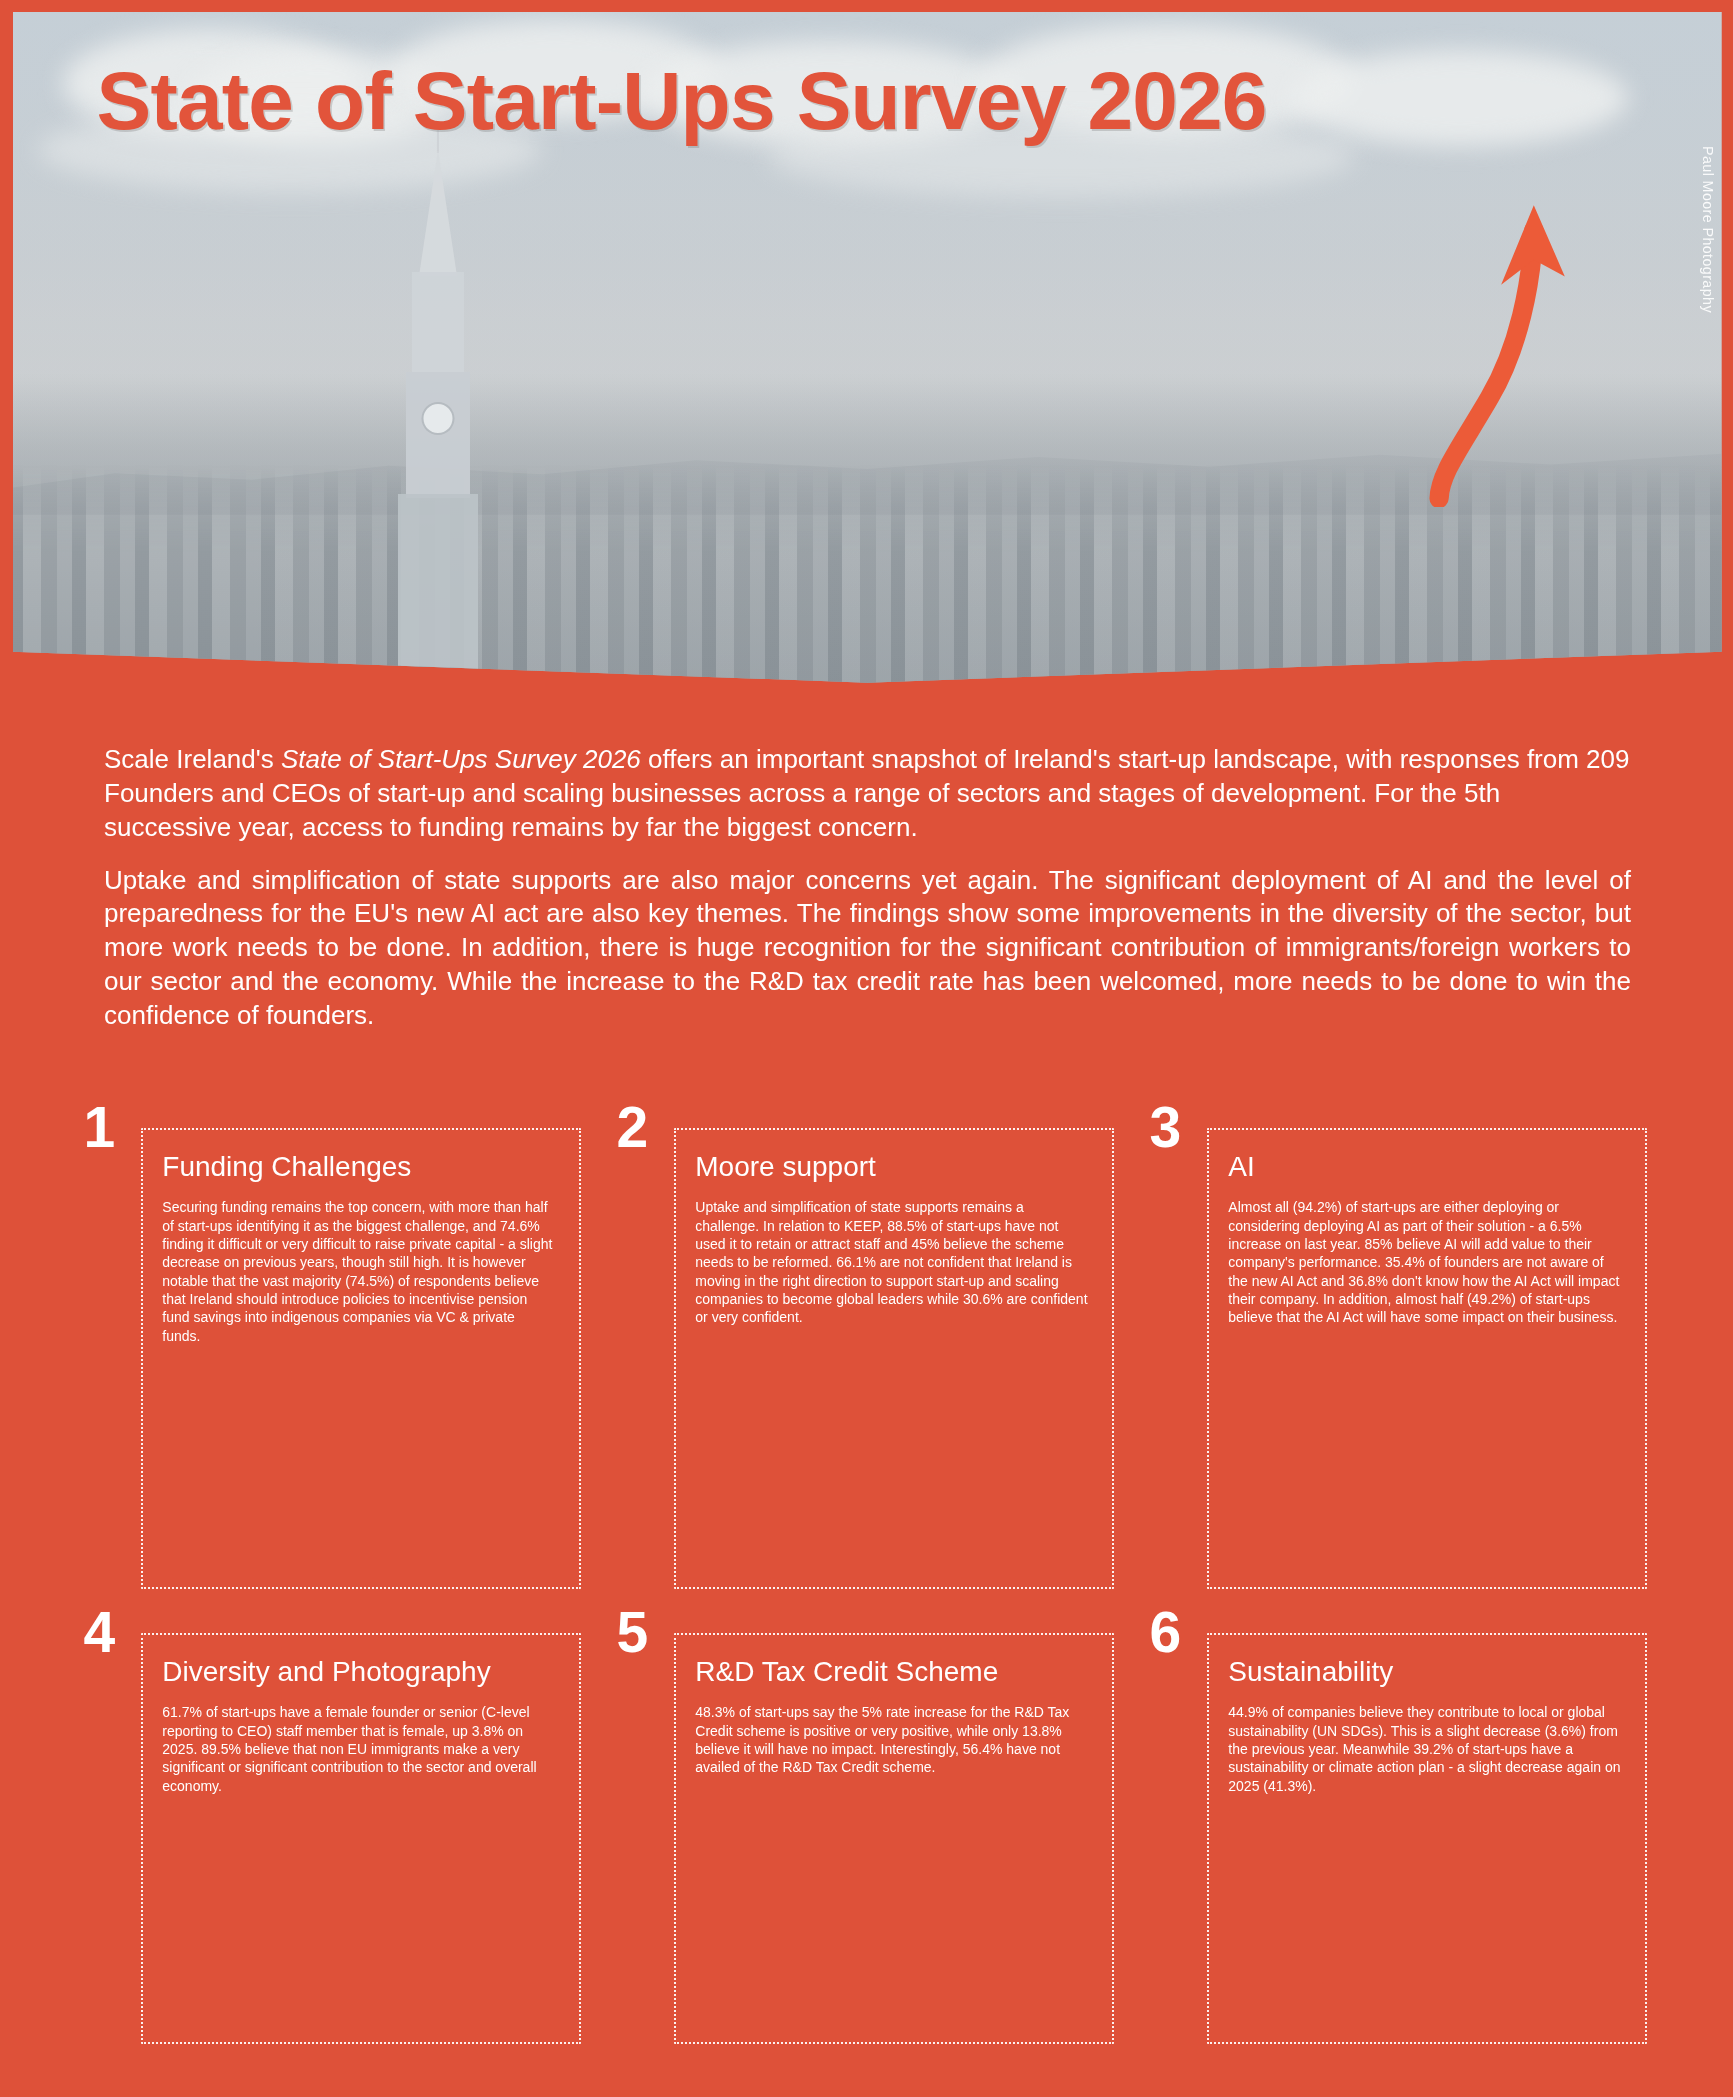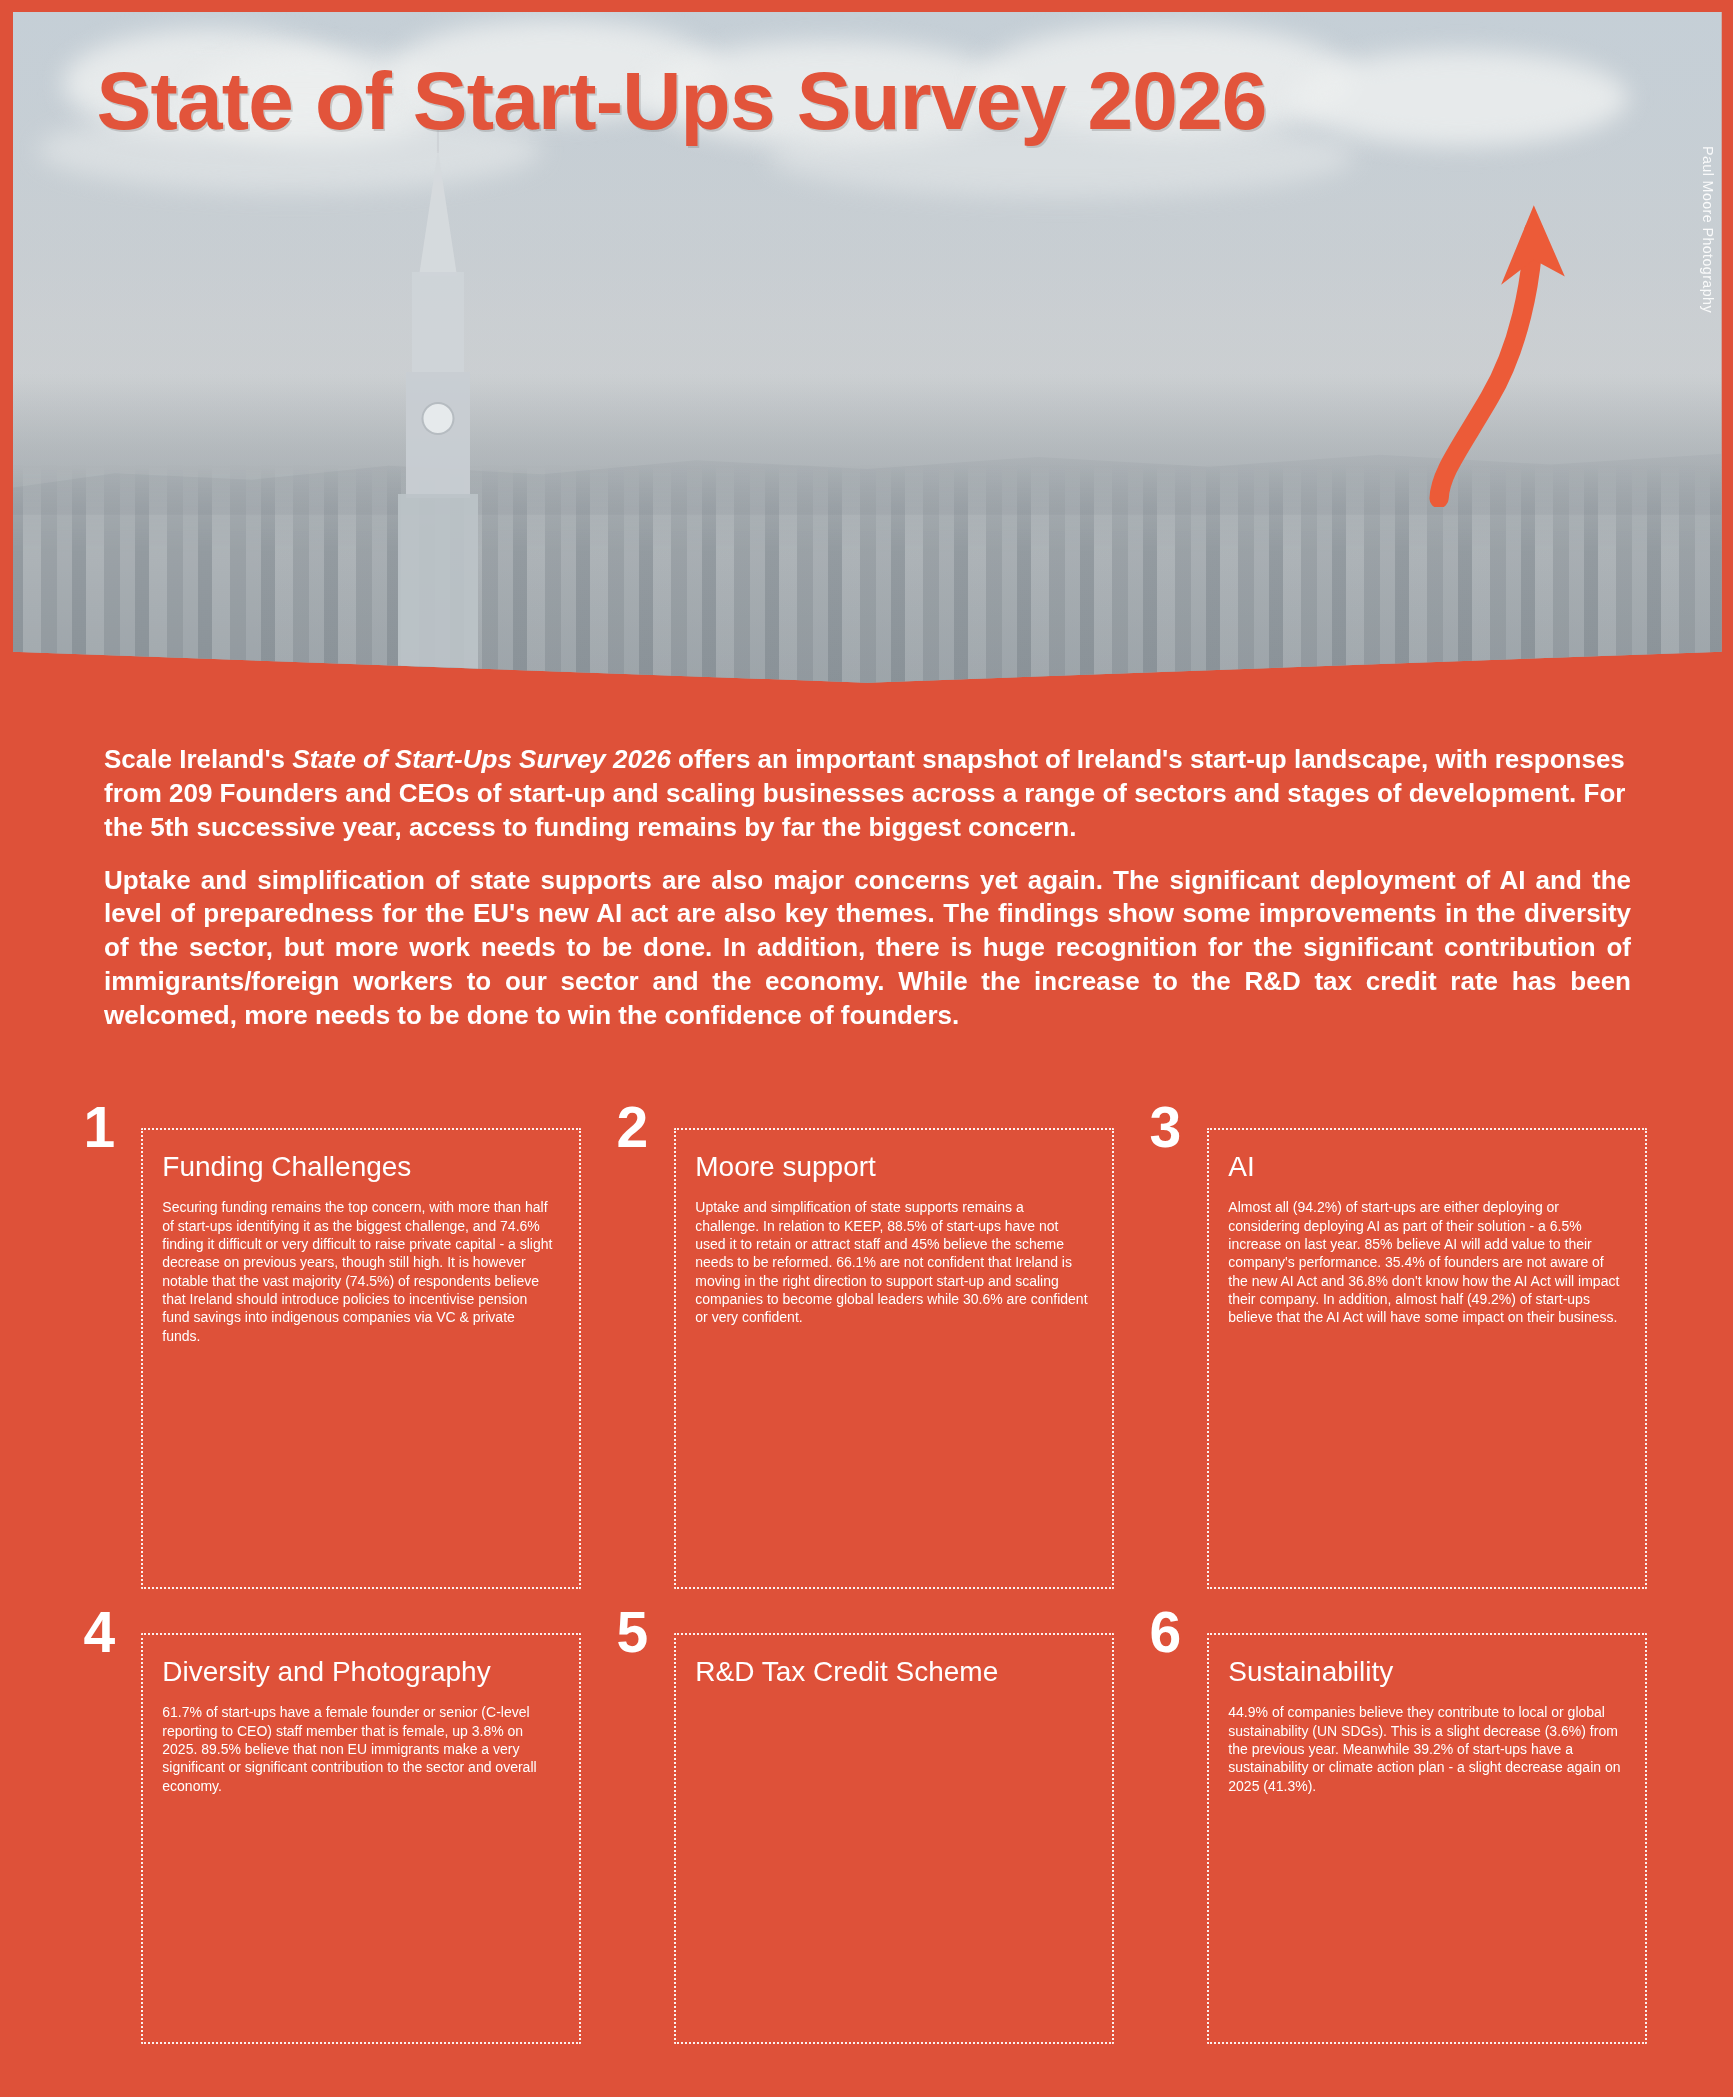--- a/index.html
+++ b/index.html
@@ -109,21 +109,21 @@
   .logo-text { font-size: 54px; font-weight: 700; color: #0D2623; letter-spacing: -1.3px; white-space:nowrap; }
   .logo-text .thin { font-weight: 300; }
   .arrow { position: absolute; left: 1380px; top: 168px; width: 176px; height: 327px; }
   .credit {
     position:absolute; right: 5.9px; top: 134px;
     writing-mode: vertical-rl;
     font-size: 14.3px; color: #FFFFFF; opacity: .9; letter-spacing: 0.4px;
   }
 
   
-  .intro { position:absolute; left: 104px; top: 743px; width: 1527px; font-weight: bold; }
+  .intro { position:absolute; left: 104px; top: 743px; width: 1527px; }
   .intro p {
     color: #FFFFFF;
     font-size: 26px;
     line-height: 1.30;
     text-align: justify;
     margin-bottom: 19.3px;
   }
   .intro p:last-child { margin-bottom: 14px; }
   .intro em { font-style: italic; }
   .intro .first { text-align: left; }
@@ -231,20 +231,21 @@
       <div class="card-num">4</div>
       <div class="card-box short">
         <div class="card-title">Diversity and Photography</div>
         <div class="card-body">61.7% of start-ups have a female founder or senior (C-level reporting to CEO) staff member that is female, up 3.8% on 2025. 89.5% believe that non EU immigrants make a very significant or significant contribution to the sector and overall economy.</div>
       </div>
     </div>
     <div class="card">
       <div class="card-num">5</div>
       <div class="card-box short">
         <div class="card-title">R&amp;D Tax Credit Scheme</div>
+        <div class="card-body">48.3% of start-ups say the 5% rate increase for the R&amp;D Tax Credit scheme is positive or very positive, while only 13.8% believe it will have no impact. Interestingly, 56.4% have not availed of the R&amp;D Tax Credit scheme.</div>
       </div>
     </div>
     <div class="card">
       <div class="card-num">6</div>
       <div class="card-box short">
         <div class="card-title">Sustainability</div>
         <div class="card-body">44.9% of companies believe they contribute to local or global sustainability (UN SDGs). This is a slight decrease (3.6%) from the previous year. Meanwhile 39.2% of start-ups have a sustainability or climate action plan - a slight decrease again on 2025 (41.3%).</div>
       </div>
     </div>
   </div>

